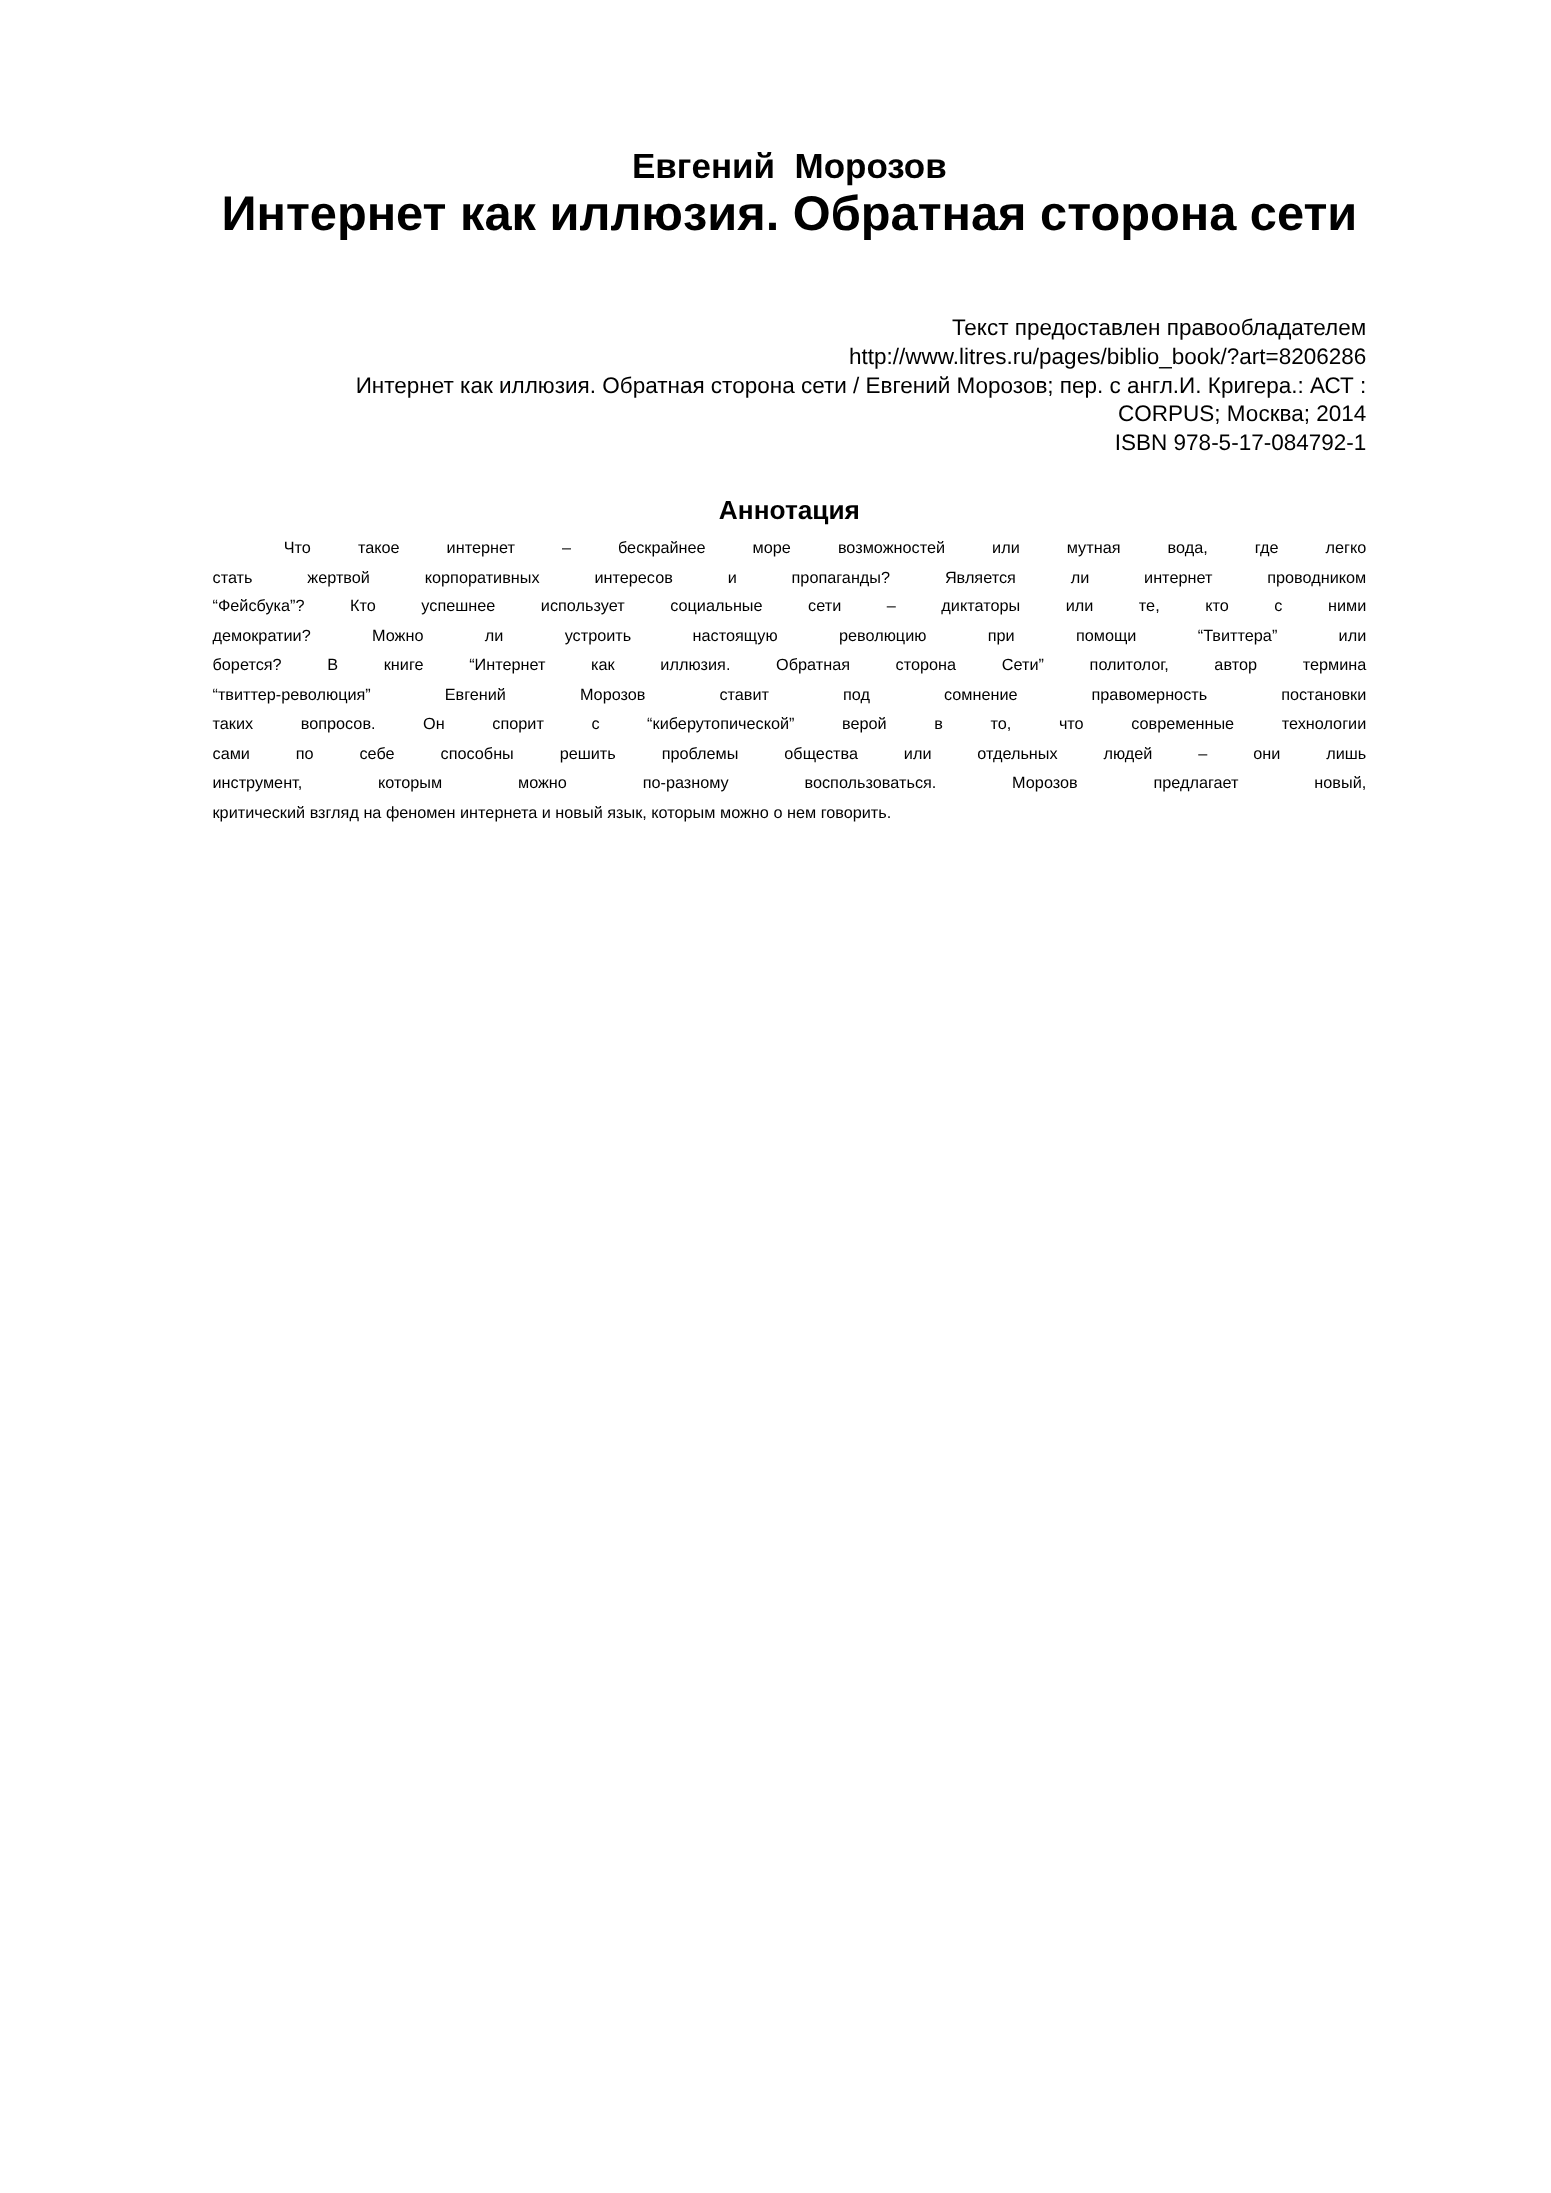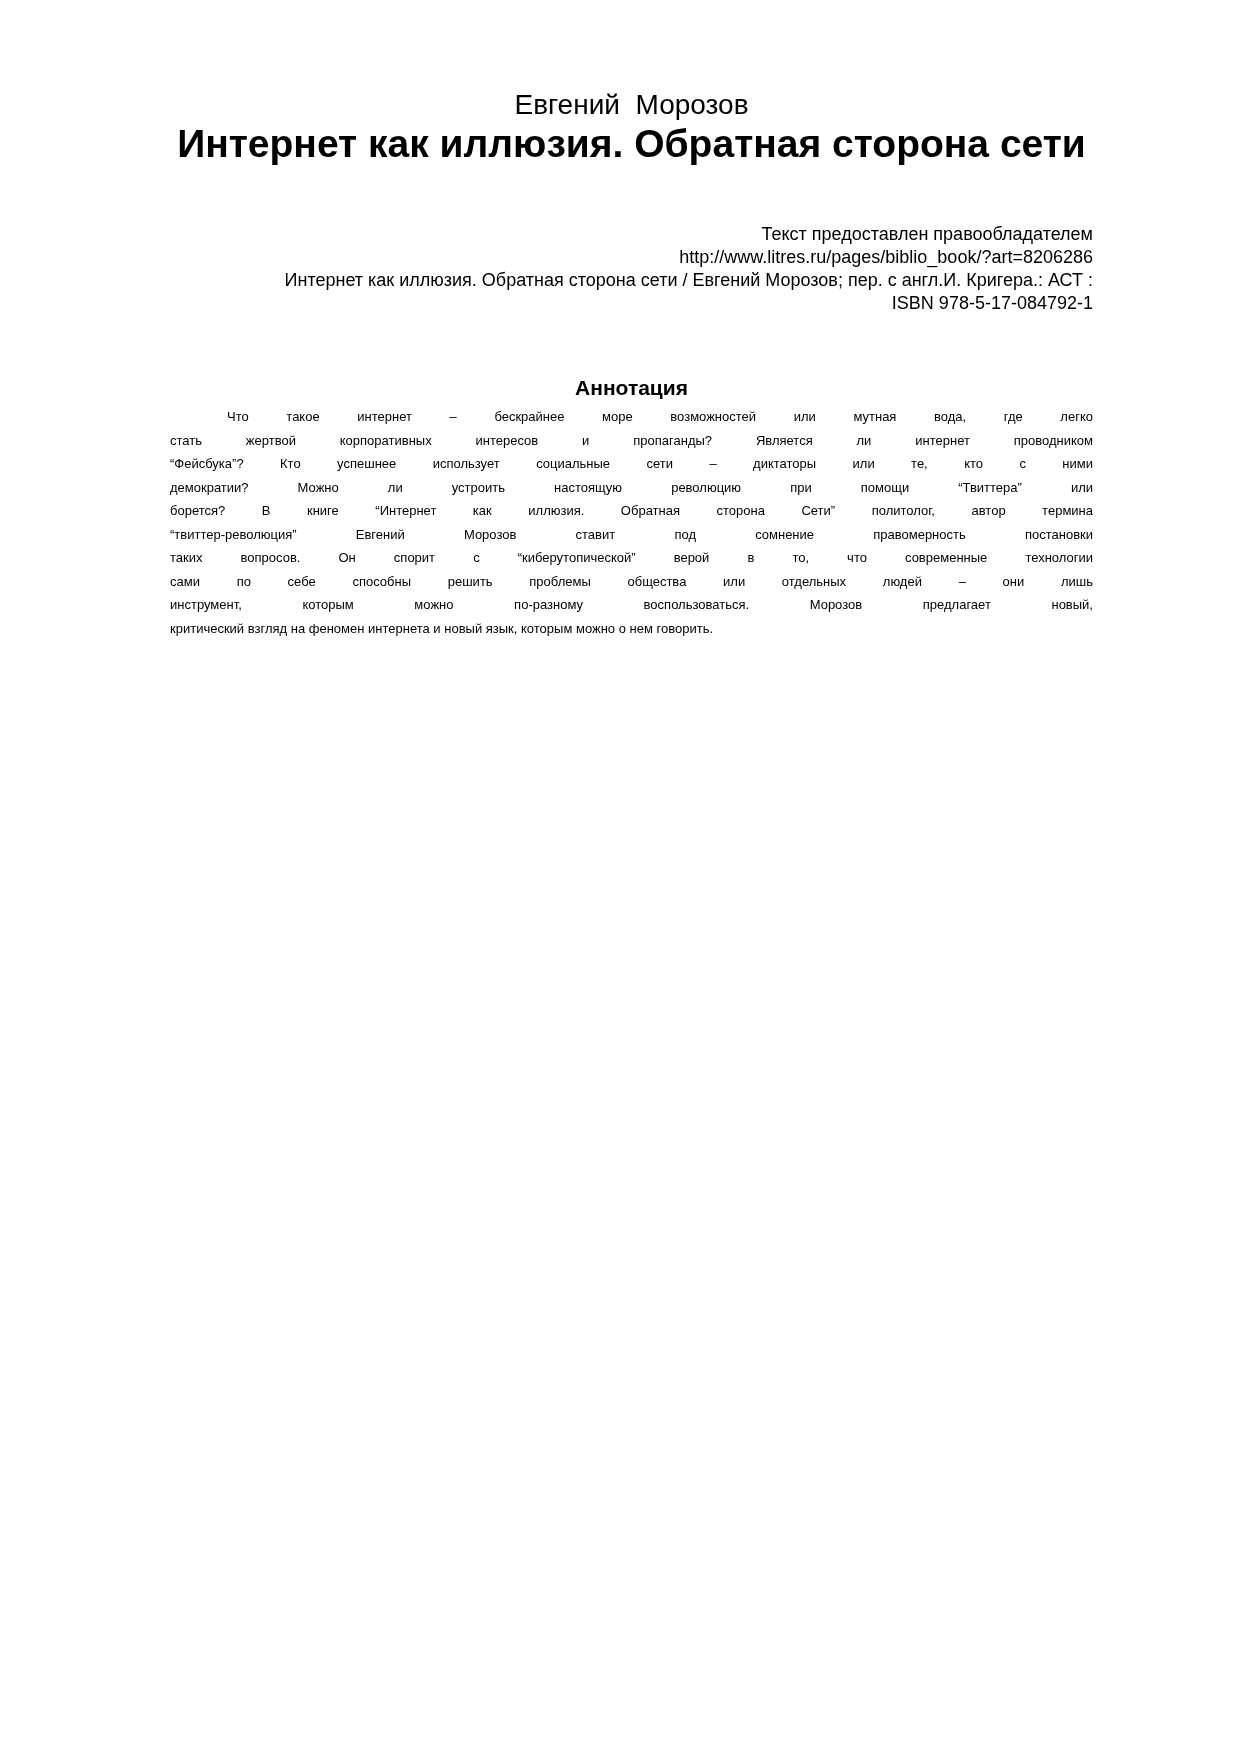--- a/index.html
+++ b/index.html
@@ -19,42 +19,42 @@
     height: 1754px;
     background: #ffffff;
     box-sizing: border-box;
   }
   .content {
     box-sizing: border-box;
     padding-left: 170px;
     padding-right: 148px;
   }
   .author-line {
-    margin-top: 88px;
+    margin-top: 116px;
     font-size: 28px;
-    font-weight: normal;
+    font-weight: bold;
     line-height: 33px;
     text-align: center;
     white-space: pre-wrap;
   }
   .book-title {
     margin: 0;
     font-size: 39px;
     font-weight: bold;
     line-height: 46px;
     text-align: center;
   }
   .imprint {
     margin-top: 56px;
     font-size: 18px;
     line-height: 23px;
     text-align: right;
   }
   .annotation-heading {
-    margin: 60px 0 0 0;
+    margin: 30px 0 0 0;
     font-size: 21px;
     font-weight: bold;
     line-height: 26px;
     text-align: center;
   }
   .annotation-body {
     margin-top: 4px;
     font-size: 13px;
     line-height: 23.5px;
   }
@@ -77,20 +77,21 @@
   <div class="content">
 
     <div class="author-line">Евгений  Морозов</div>
 
     <h1 class="book-title">Интернет как иллюзия. Обратная сторона сети</h1>
 
     <div class="imprint">
       <div>Текст предоставлен правообладателем</div>
       <div>http://www.litres.ru/pages/biblio_book/?art=8206286</div>
       <div>Интернет как иллюзия. Обратная сторона сети / Евгений Морозов; пер. с англ.И. Кригера.: АСТ :</div>
+      <div>CORPUS; Москва; 2014</div>
       <div>ISBN 978-5-17-084792-1</div>
     </div>
 
     <h2 class="annotation-heading">Аннотация</h2>
 
     <div class="annotation-body">
       <div class="jline first">Что такое интернет – бескрайнее море возможностей или мутная вода, где легко</div>
       <div class="jline">стать жертвой корпоративных интересов и пропаганды? Является ли интернет проводником</div>
       <div class="jline">“Фейсбука”? Кто успешнее использует социальные сети – диктаторы или те, кто с ними</div>
       <div class="jline">демократии? Можно ли устроить настоящую революцию при помощи “Твиттера” или</div>

